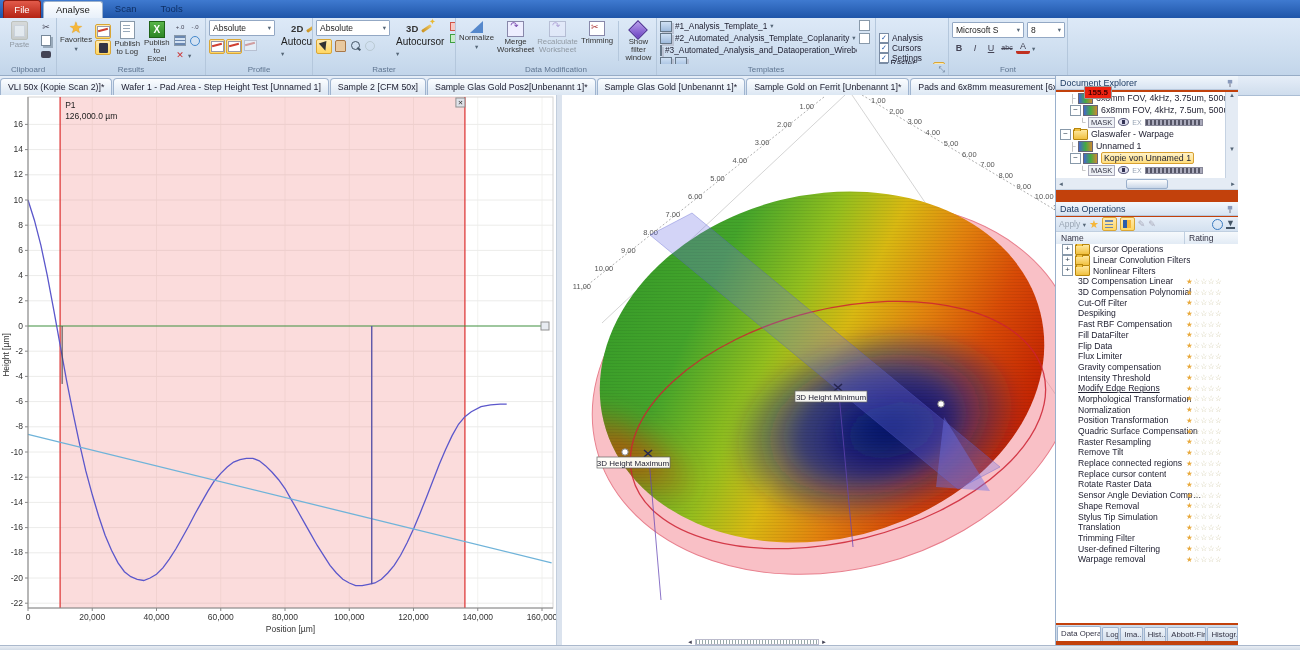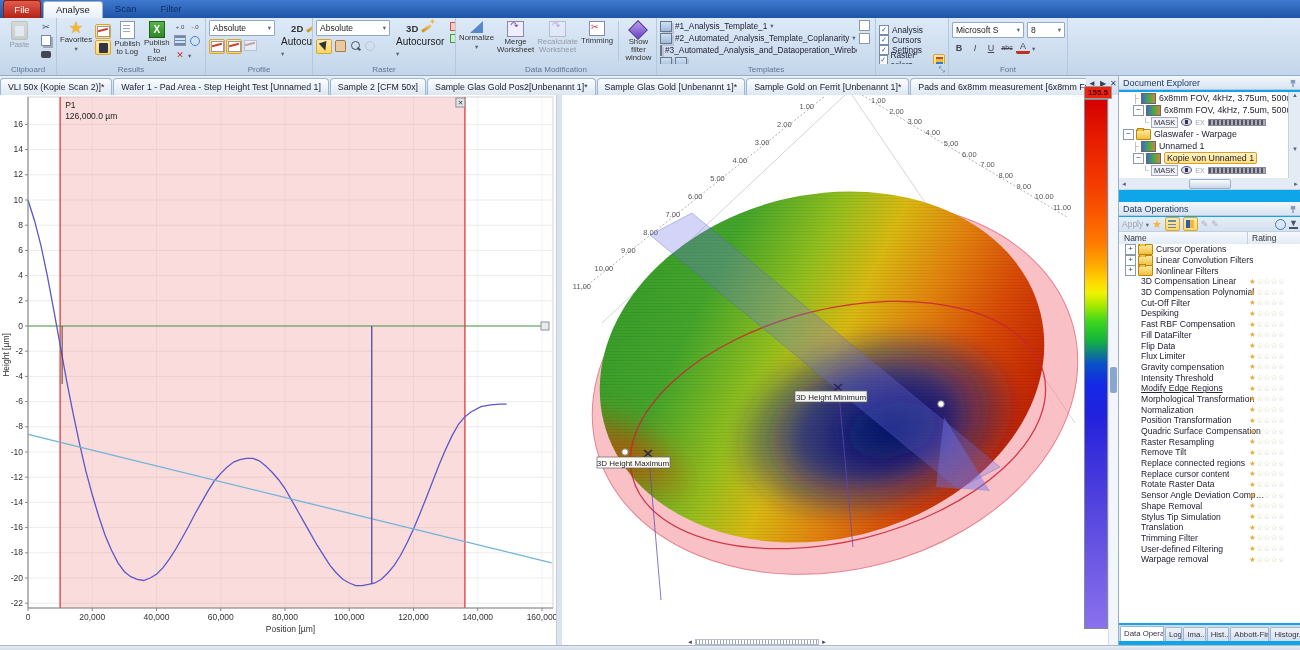--- a/index.html
+++ b/index.html
@@ -78,21 +78,21 @@
   #pane3d{left:562px;top:95px;width:518px;height:550px;background:#fff}
   #cbar-zone{left:1080px;top:95px;width:38px;height:550px;background:#fff}
   #colorbar{position:absolute;left:4px;top:4px;width:22px;height:528px;border:1px solid #889;
     background:linear-gradient(180deg,#d40000 0%,#e81e00 8%,#f43c00 16%,#fa5a00 22%,#ff7a00 27%,#ffa600 31%,#ffd800 34.5%,#f2f200 36.5%,#a6e800 39%,#3cd61e 42%,#14b43c 45.5%,#0a50c8 50%,#1428e6 54%,#2222dc 60%,#3c32dc 68%,#5546de 78%,#6e5ae4 88%,#8a70ec 100%)}
   .cbar-badge{position:absolute;font-size:8px;font-weight:bold;padding:1px 3px;border:1px solid #999;border-radius:1px;white-space:nowrap}
   #cbar-max{left:1084px;top:86px;background:#ee2211;color:#4a0000;z-index:5}
   #cbar-min{left:1080px;top:655px;background:#14b8a6;color:#2a1a55;z-index:5}
   #thin-scroll{left:1108px;top:95px;width:10px;height:550px;background:#f2f5fa;border-left:1px solid #d5dde8}
   #thin-thumb{position:absolute;left:1px;top:272px;width:7px;height:26px;background:#8aa6cf;border-radius:2px}
   
-  #right-panel{left:1118px;top:76px;width:182px;height:569px;background:#0ea5e9;border-left:1px solid #9ab0cc}
+  #right-panel{left:1055px;top:76px;width:182px;height:569px;background:#c2410c;border-left:1px solid #9ab0cc}
   .panel-hdr{position:absolute;left:0;width:182px;height:14px;background:linear-gradient(#f2f7fc,#d8e4f2);
              border-bottom:1px solid #b8c8dc;font-size:9px;color:#1e3c64;line-height:14px;padding-left:4px;box-sizing:border-box}
   .pin{position:absolute;right:4px;top:3px;width:8px;height:9px}
   #de-body{position:absolute;left:0;top:16px;width:182px;height:86px;background:#fff;overflow:hidden}
   .de-row{height:12px;display:flex;align-items:center;font-size:8.8px;white-space:nowrap;color:#223}
   .exp{width:9px;height:9px;background:#fff;border:1px solid #8899aa;font-size:8px;line-height:7px;text-align:center;color:#345;flex:0 0 auto;margin-right:2px}
   .conn{color:#999;font-size:8px;width:8px;flex:0 0 auto}
   .i-raster{width:13px;height:9px;border:1px solid #667;background:linear-gradient(90deg,#4466cc,#44aa44 50%,#cc8833);flex:0 0 auto;margin-right:3px}
   .i-folder{width:13px;height:9px;background:linear-gradient(#ffe9a0,#f0c040);border:1px solid #b8860b;border-radius:1px;position:relative;flex:0 0 auto;margin-right:3px}
   .i-folder:before{content:"";position:absolute;left:0;top:-2px;width:5px;height:2px;background:#f0c040;border:1px solid #b8860b;border-bottom:none}
@@ -122,21 +122,21 @@
   text{font-family:"Liberation Sans",sans-serif}
 </style>
 </head>
 <body>
 
 <div id="tabrow" class="abs">
   <div id="file-btn">File</div>
   <div id="ribbon-tab-list" style="display:flex">
       <div class="rtab active">Analyse</div>
       <div class="rtab">Scan</div>
-      <div class="rtab">Filter</div>
+      <div class="rtab">Tools</div>
     </div>
 </div>
 
 <div id="ribbon" class="abs">
   <div class="rgroup" style="width:56px">
     <div class="rg-content">
       <div class="bigbtn disabled">
         <span class="ic i-clip"></span>
         <span class="bb-label">Paste</span>
       </div>
@@ -326,21 +326,21 @@
         </div>
       <div class="mini-col" style="gap:2px">
         <span class="exp"></span>
         <span class="exp"></span>
       </div>
     </div>
     <div class="rg-label">Templates</div>
   </div>
 
   <div class="rgroup" style="width:72px">
-    <div class="rg-content" style="flex-direction:column;gap:1px;padding-top:7px">
+    <div class="rg-content" style="flex-direction:column;gap:1px;padding-top:15px">
       <div id="view-checks">
           <div class="chk-row">
             <span class="chk">✓</span>
             <span>Analysis</span>
           </div>
           <div class="chk-row">
             <span class="chk">✓</span>
             <span>Cursors</span>
           </div>
           <div class="chk-row">

